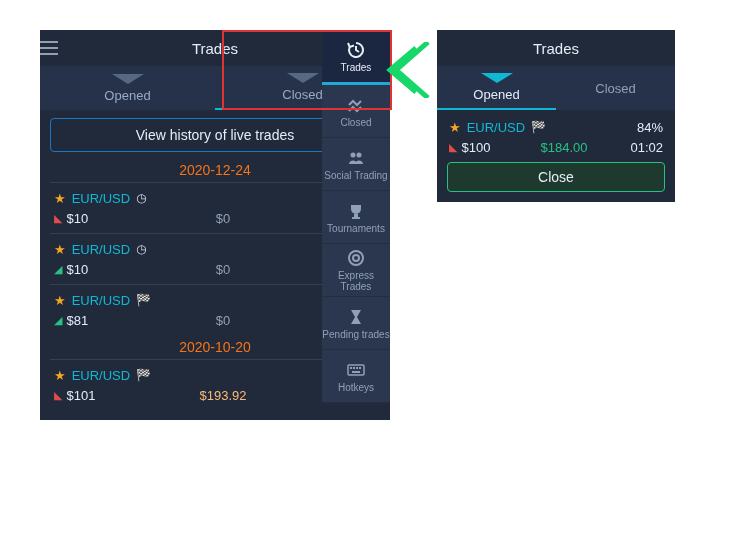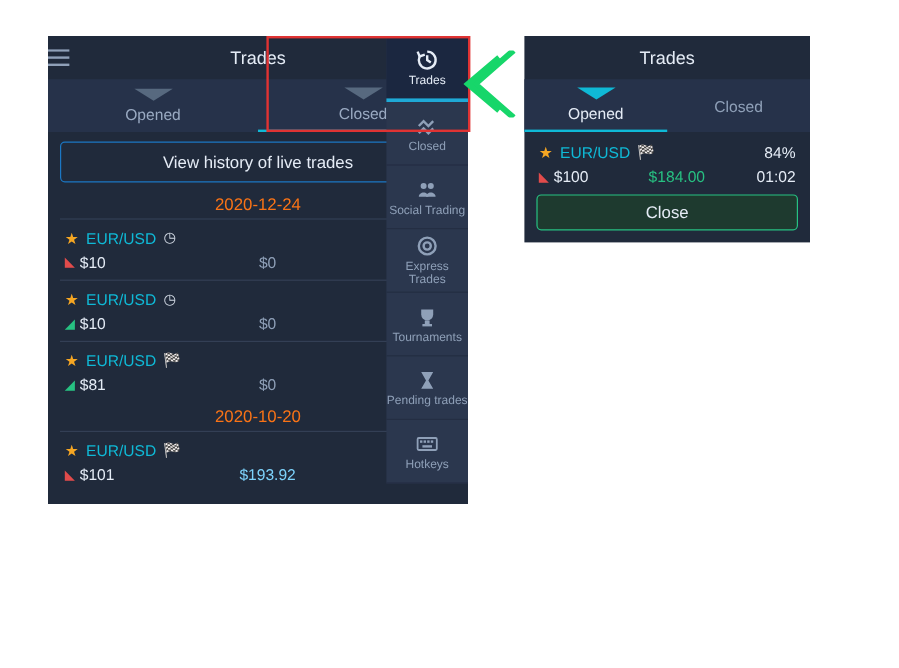--- a/index.html
+++ b/index.html
@@ -28,21 +28,21 @@
 .clock{color:#cfd6e1;font-size:12px;}
 .flag{color:#cfd6e1;font-size:12px;}
 .pct{color:#e5ecf6;font-size:13px;}
 .row2{display:flex;align-items:center;justify-content:space-between;height:18px;margin-top:2px;}
 .amount{display:flex;align-items:center;gap:4px;min-width:60px;}
 .arrow{font-size:11px;}
 .arrow.dn{color:#e14b4b;}
 .arrow.up{color:#27c182;}
 .amt{color:#e5ecf6;}
 .profit{color:#8fa0b8;min-width:60px;text-align:center;}
-.profit.green{color:#7dd3fc;}
+.profit.green{color:#fdba74;}
 .time{color:#e5ecf6;min-width:44px;text-align:right;}
 .side-col{position:absolute;left:322px;top:30px;width:68px;background:#2b374e;}
 .side-item{display:flex;flex-direction:column;align-items:center;justify-content:center;height:52px;color:#8fa0b8;font-size:10px;text-align:center;cursor:pointer;border-bottom:1px solid #242e43;}
 .side-item.active{background:#1b2740;color:#e5ecf6;border-bottom:3px solid #1fa9d6;}
 .side-icon{font-size:16px;margin-bottom:2px;color:#8fa0b8;}
 .side-item.active .side-icon{color:#e5ecf6;}
 .redbox{position:absolute;left:222px;top:30px;width:170px;height:80px;border:2.5px solid #e03333;box-sizing:border-box;pointer-events:none;}
 .green-arrow{position:absolute;left:386px;top:42px;pointer-events:none;}
 .panel-right .tabs .tab.closed-r{color:#8fa0b8;}
 .close-btn{display:block;width:calc(100% - 20px);margin:6px 0 10px 10px;padding:6px 0;background:#1e3a2f;border:1.5px solid #27c182;border-radius:4px;color:#e5ecf6;font-size:14px;text-align:center;cursor:pointer;box-sizing:border-box;}
@@ -184,35 +184,35 @@
             <circle cx="13" cy="7" r="2.5" fill="currentColor"></circle>
             <path d="M3 16c0-2 2-3.5 4-3.5s4 1.5 4 3.5" fill="currentColor"></path>
             <path d="M9 16c0-2 2-3.5 4-3.5s4 1.5 4 3.5" fill="currentColor"></path>
           </svg>
         </span>
         <span>Social Trading</span>
       </div>
       <div class="side-item">
         <span class="side-icon">
           <svg width="20" height="20" viewBox="0 0 20 20">
-            <circle cx="10" cy="10" r="7" fill="none" stroke="currentColor" stroke-width="2"></circle>
-            <circle cx="10" cy="10" r="3" fill="none" stroke="currentColor" stroke-width="2"></circle>
-          </svg>
-        </span>
-        <span>Express Trades</span>
-      </div>
-      <div class="side-item">
-        <span class="side-icon">
-          <svg width="20" height="20" viewBox="0 0 20 20">
             <path d="M5 4h10v4a5 5 0 0 1-10 0z" fill="currentColor"></path>
             <rect x="8" y="13" width="4" height="3" fill="currentColor"></rect>
             <rect x="6" y="16" width="8" height="2" fill="currentColor"></rect>
           </svg>
         </span>
         <span>Tournaments</span>
+      </div>
+      <div class="side-item">
+        <span class="side-icon">
+          <svg width="20" height="20" viewBox="0 0 20 20">
+            <circle cx="10" cy="10" r="7" fill="none" stroke="currentColor" stroke-width="2"></circle>
+            <circle cx="10" cy="10" r="3" fill="none" stroke="currentColor" stroke-width="2"></circle>
+          </svg>
+        </span>
+        <span>Express Trades</span>
       </div>
       <div class="side-item">
         <span class="side-icon">
           <svg width="20" height="20" viewBox="0 0 20 20">
             <path d="M5 3h10l-4 7 4 7H5l4-7z" fill="currentColor"></path>
           </svg>
         </span>
         <span>Pending trades</span>
       </div>
       <div class="side-item">

